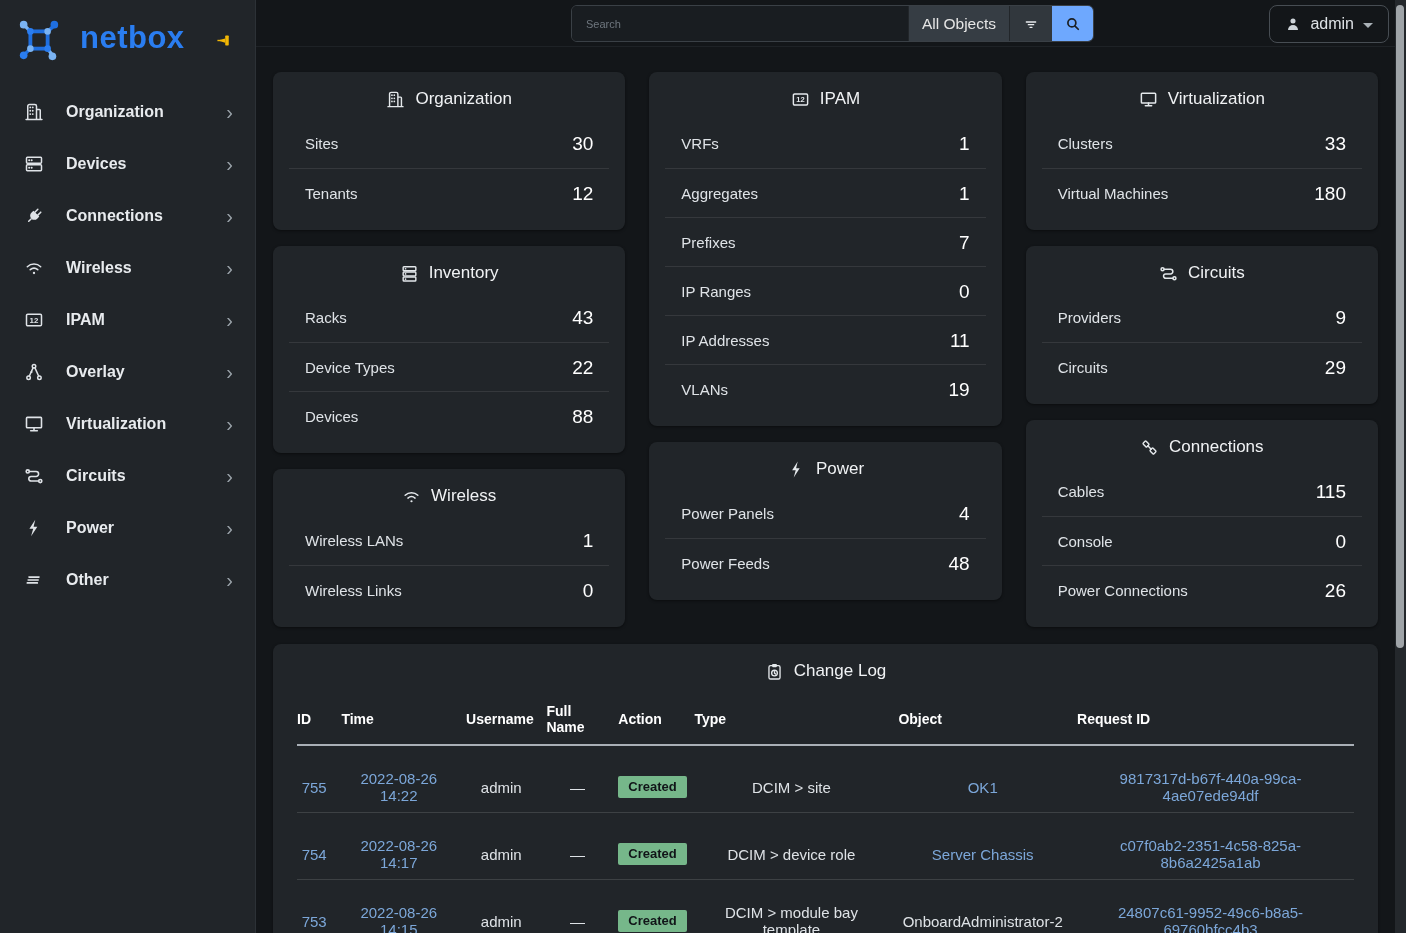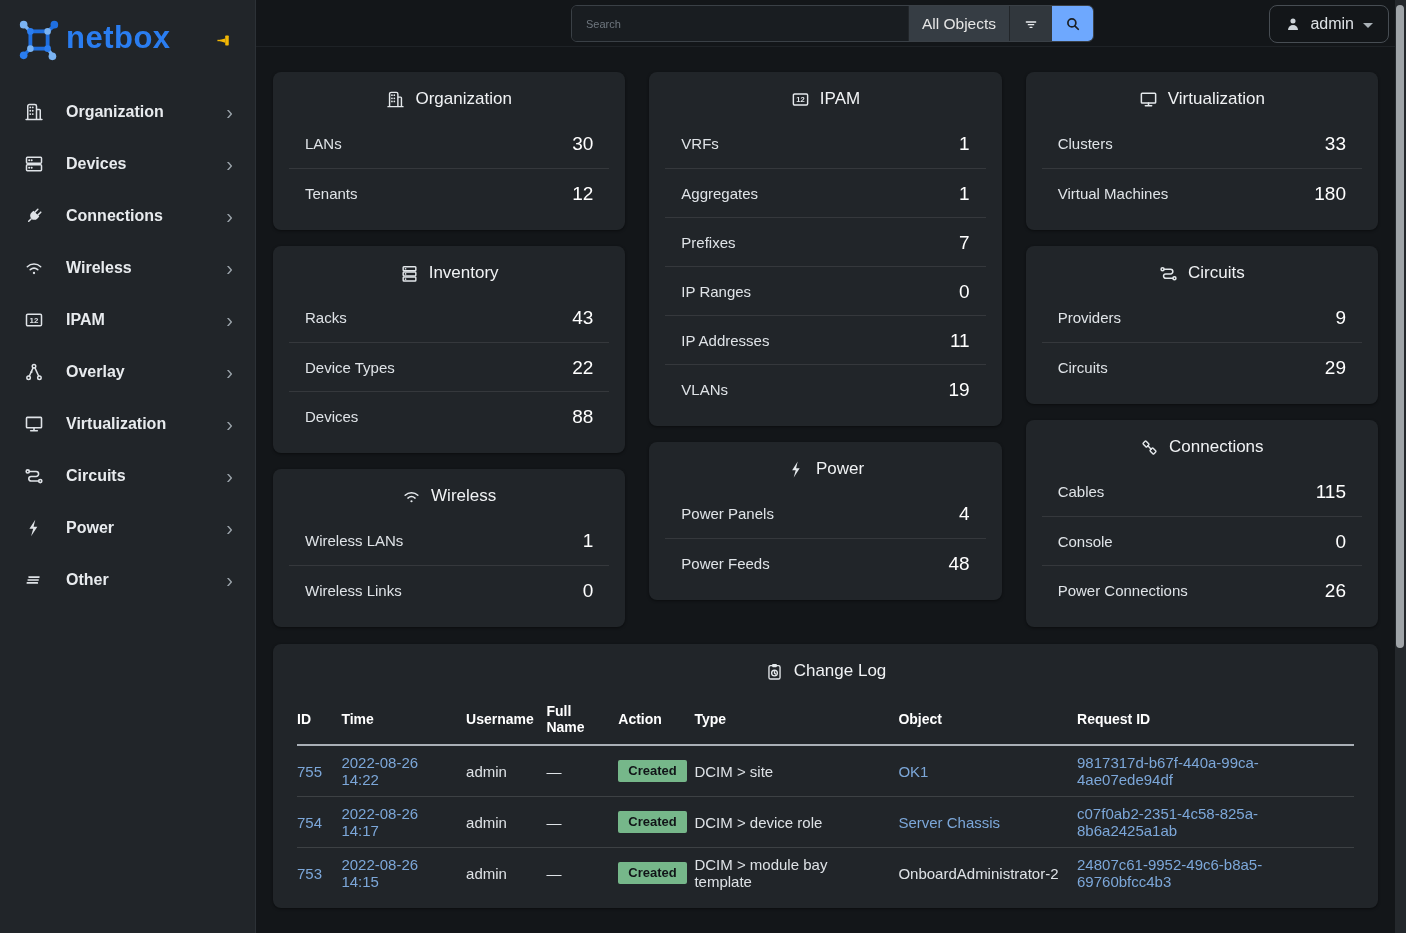--- a/index.html
+++ b/index.html
@@ -14,21 +14,21 @@
   
   .sidebar {
     position: absolute; left: 0; top: 0; width: 256px; height: 933px;
     background: #212529;
     border-right: 1px solid #2c3136;
   }
   .logo-row {
     display: flex; align-items: center; justify-content: space-between;
     padding: 14px 18px 12px 16px; height: 78px;
   }
-  .logo { display: flex; align-items: center; gap: 4px; cursor: pointer; }
+  .logo { display: flex; align-items: center; gap: 18px; cursor: pointer; }
   .logo-text { font-size: 31px; font-weight: 700; color: #2a7df0; letter-spacing: 0.5px; line-height: 1; padding-bottom: 6px;}
   .pin-btn { background: none; border: none; cursor: pointer; padding: 4px; }
   .nav { margin-top: 8px; }
   .nav-item {
     height: 52px; display: flex; align-items: center;
     padding: 0 22px 0 24px; cursor: pointer; color: #e8ebee;
   }
   .nav-icon { width: 20px; height: 20px; color: #dfe3e7; flex: 0 0 20px; display:flex; align-items:center; }
   .nav-icon svg { width: 20px; height: 20px; }
   .nav-label { font-size: 16px; font-weight: 700; margin-left: 22px; flex: 1; }
@@ -100,21 +100,21 @@
   .stat-value { font-size: 19px; color: #ffffff; font-weight: 400; cursor: pointer; line-height: 1; }
 
   
   .changelog-card { margin-top: 17px; }
   .changelog-body { padding: 6px 24px 10px; }
   table { width: 100%; border-collapse: collapse; table-layout: fixed; }
   th {
     text-align: left; font-size: 14px; font-weight: 700; color: #ffffff;
     padding: 9px 10px 9px 0; border-bottom: 2px solid #a9afb6;
   }
-  td { font-size: 15px; padding: 8px 10px 8px 0; color: #dee2e6; }
+  td { font-size: 15px; padding: 24px 10px 8px 0; color: #dee2e6; text-align: center; }
   tbody tr + tr td { border-top: 1px solid rgba(255,255,255,.13); margin-left: 10px; }
   a.tbl-link { color: #7ca7d9; text-decoration: none; cursor: pointer; }
   .badge-green {
     display: inline-block; background: #76b78a; color: #111518;
     font-size: 13px; font-weight: 700; padding: 4px 10px; border-radius: 2px;
     line-height: 1.1;
   }
 
   
   .fake-scrollbar { position: absolute; right: 0; top: 0; width: 11px; height: 933px; background: #24282c; }
@@ -322,21 +322,21 @@
       <section class="card">
         <div class="card-header">
           <svg viewBox="0 0 24 24" fill="none" stroke="currentColor" stroke-width="1.8" stroke-linecap="round">
             <path d="M2.5 21h19M4.5 21V5a2 2 0 0 1 2-2h6.5a2 2 0 0 1 2 2v16M15 9h3.5a1 1 0 0 1 1 1v11"></path>
             <path d="M7.5 6.5h.01M10.5 6.5h.01M7.5 10.5h.01M10.5 10.5h.01M7.5 14.5h.01M10.5 14.5h.01" stroke-width="2.2"></path>
           </svg>
           <span>Organization</span>
         </div>
         <div class="card-body">
           <div class="stat-row">
-            <span class="stat-label">LANs</span>
+            <span class="stat-label">Sites</span>
             <span class="stat-value">30</span>
           </div>
           <div class="stat-row">
             <span class="stat-label">Tenants</span>
             <span class="stat-value">12</span>
           </div>
         </div>
       </section>
 
       <section class="card">

